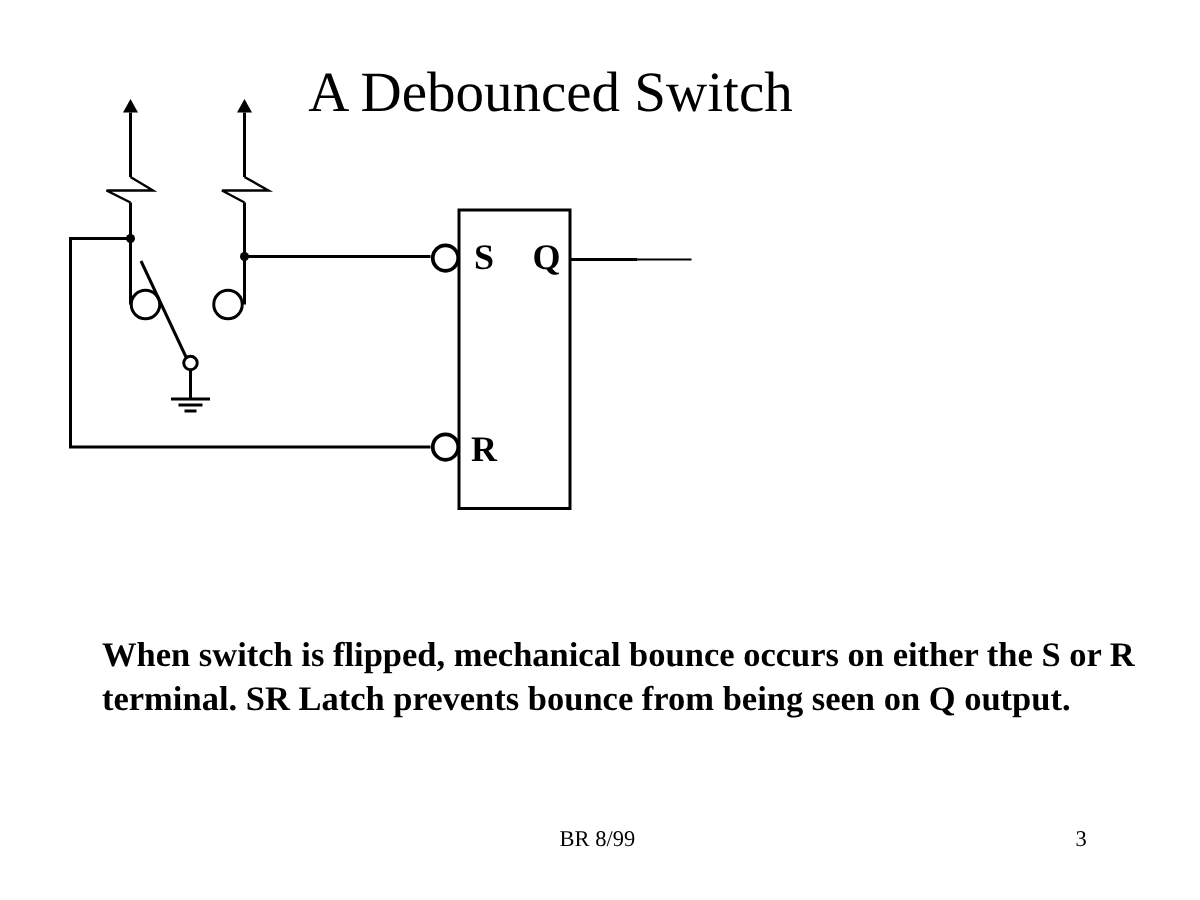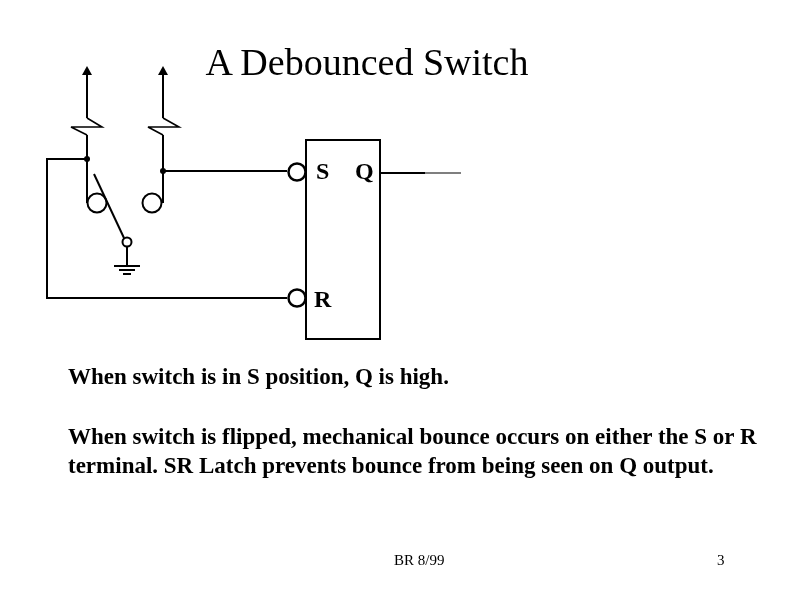--- a/index.html
+++ b/index.html
@@ -13,21 +13,21 @@
     .text-block {
       position: absolute; left: 68px; font-family: "Liberation Serif", serif;
       font-weight: bold; font-size: 23px; line-height: 29px; color: #000;
     }
     .tb1 { top: 362px; }
     .tb2 { top: 422px; width: 700px; }
     .footer {
       position: absolute; top: 552px; font-family: "Liberation Serif", serif;
       font-size: 15px; color: #000;
     }
-    .footer-left { left: 394px; }
+    .footer-left { left: 373px; }
     .footer-right { left: 717px; }
   </style>
 </head>
 <body>
 
 <div class="title">A Debounced Switch</div>
 
 <svg class="diagram" width="800" height="600" viewBox="0 0 800 600">
   <g stroke="#000" fill="none" stroke-width="2">
 
@@ -71,19 +71,18 @@
 
     <line x1="380" y1="173" x2="425" y2="173"></line>
     <line x1="425" y1="173" x2="461" y2="173" stroke-width="1.2"></line>
   </g>
   <text class="label-serif" x="316" y="179">S</text>
   <text class="label-serif" x="355" y="179">Q</text>
   <text class="label-serif" x="314" y="307">R</text>
 </svg>
 
 <div class="text-block tb1">
-  <div>When switch is in S position, Q is high.</div>
 </div>
 
 <div class="text-block tb2">When switch is flipped, mechanical bounce occurs on either the S or R terminal.  SR Latch prevents bounce from being seen on Q output.</div>
 
 <div class="footer footer-left">BR 8/99</div>
 <div class="footer footer-right">3</div>
 
 </body></html>

